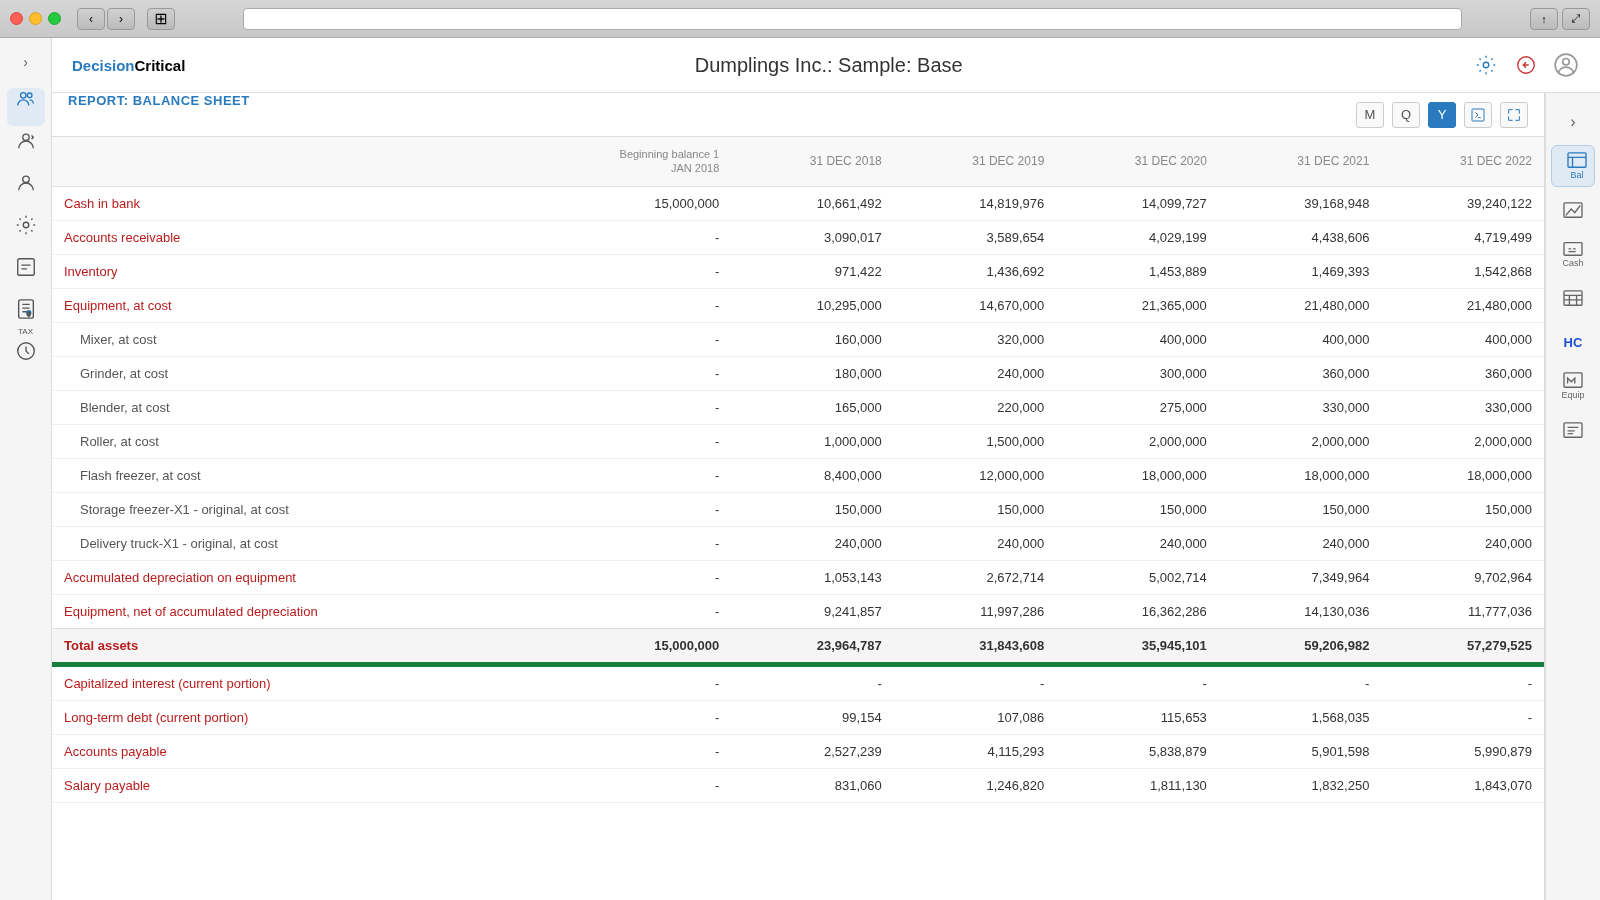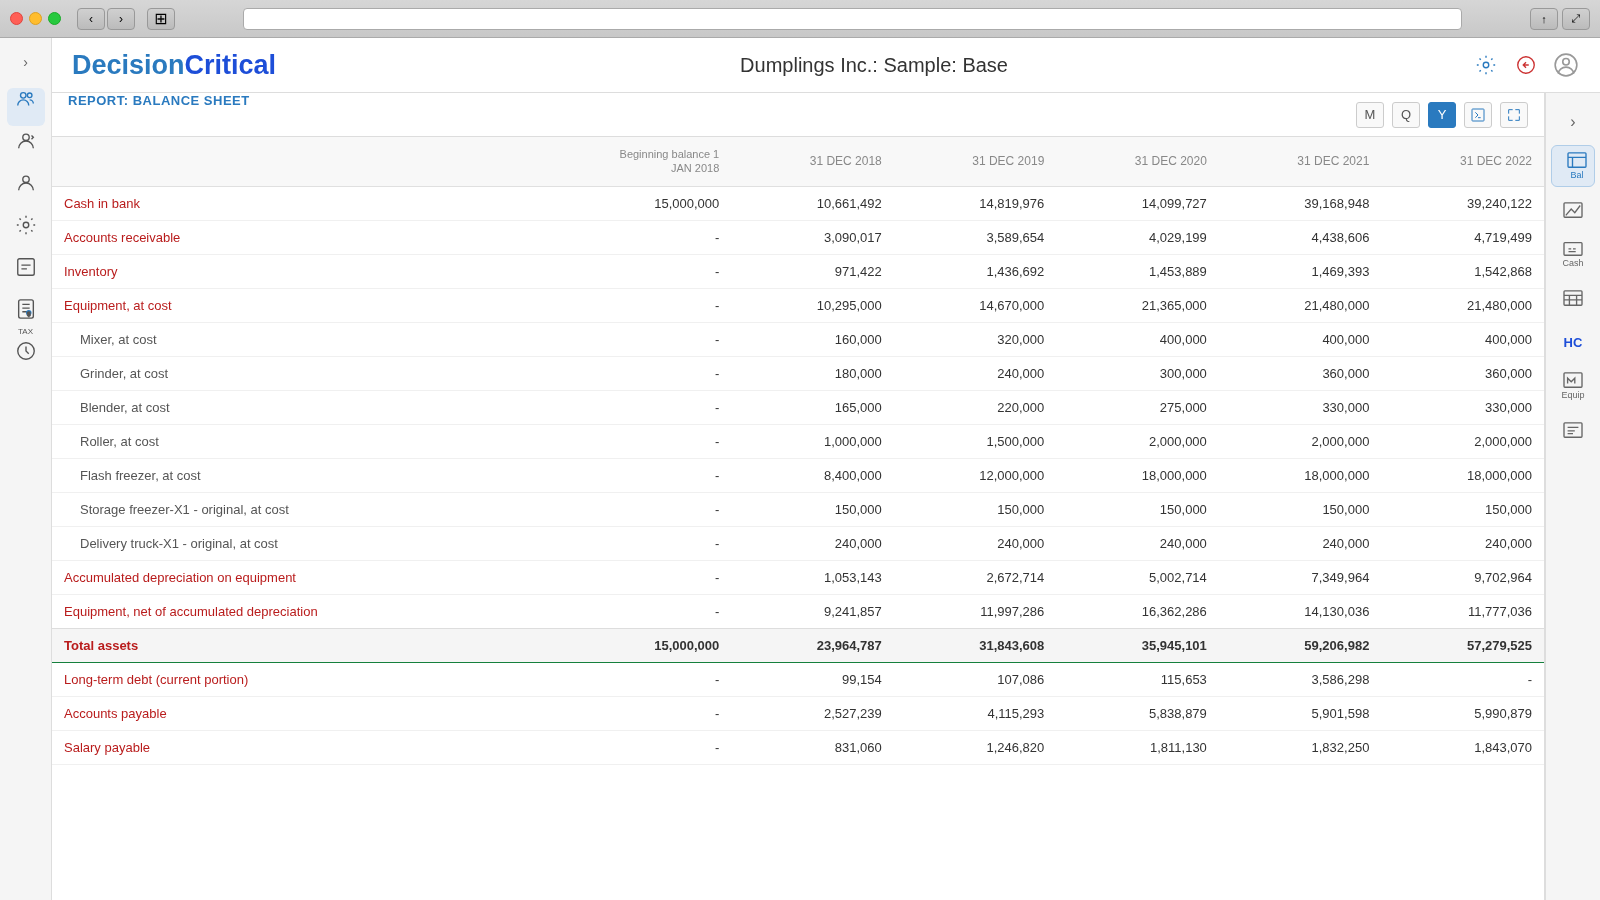--- a/index.html
+++ b/index.html
@@ -58,23 +58,23 @@
 
     
     .app-header {
       height: 55px;
       background: white;
       border-bottom: 1px solid #ddd;
       display: flex;
       align-items: center;
       padding: 0 20px;
     }
-    .logo { display: flex; align-items: center; gap: 0; font-size: 27px; font-weight: 600; }
+    .logo { display: flex; align-items: center; gap: 0; font-size: 15px; font-weight: 600; }
     .logo-decision { color: #2a7abf; }
-    .logo-critical { color: #1d4ed8; text-align: center; }
+    .logo-critical { color: #000000; text-align: center; }
     .app-title { flex: 1; text-align: center; font-size: 20px; color: #333; font-weight: 400; }
     .header-actions { display: flex; gap: 12px; align-items: center; }
     .header-icon { width: 28px; height: 28px; display: flex; align-items: center; justify-content: center; color: #666; cursor: pointer; font-size: 18px; }
 
     
     .content { display: flex; flex: 1; overflow: hidden; }
 
     
     .report-panel {
       flex: 1;
@@ -118,21 +118,21 @@
       padding: 10px 12px;
       text-align: right;
       border-bottom: 1px solid #e0e0e0;
       white-space: nowrap;
     }
     thead th:first-child { text-align: left; }
     tbody tr { border-bottom: 1px solid #f0f0f0; }
     tbody td { padding: 9px 12px; text-align: right; color: #333; }
     tbody td:first-child { text-align: left; color: #b91c1c; }
     .link-cell { color: #2a7abf; cursor: pointer; }
-    .total-row td { font-weight: 600; background: #f5f5f5; border-top: 1px solid #ddd; border-bottom: 1px solid #15803d; }
+    .total-row td { font-weight: 600; background: #f5f5f5; border-top: 1px solid #ddd; border-bottom: 5px solid #15803d; }
     .indented { padding-left: 28px !important; color: #555 !important; margin-top: 46px; }
 
     
     .right-sidebar {
       width: 55px;
       background: #f5f5f5;
       border-left: 1px solid #ddd;
       display: flex;
       flex-direction: column;
       align-items: center;
@@ -412,26 +412,35 @@
                 <tr class="total-row">
                   <td>Total assets</td>
                   <td>15,000,000</td>
                   <td>23,964,787</td>
                   <td>31,843,608</td>
                   <td>35,945,101</td>
                   <td>59,206,982</td>
                   <td>57,279,525</td>
                 </tr>
                 <tr>
+                  <td class="link-cell">Capitalized interest (current portion)</td>
+                  <td>-</td>
+                  <td>-</td>
+                  <td>-</td>
+                  <td>-</td>
+                  <td>-</td>
+                  <td>-</td>
+                </tr>
+                <tr>
                   <td class="link-cell">Long-term debt (current portion)</td>
                   <td>-</td>
                   <td>99,154</td>
                   <td>107,086</td>
                   <td>115,653</td>
-                  <td>3,586,298</td>
+                  <td>1,568,035</td>
                   <td>-</td>
                 </tr>
                 <tr>
                   <td class="link-cell">Accounts payable</td>
                   <td>-</td>
                   <td>2,527,239</td>
                   <td>4,115,293</td>
                   <td>5,838,879</td>
                   <td>5,901,598</td>
                   <td>5,990,879</td>

